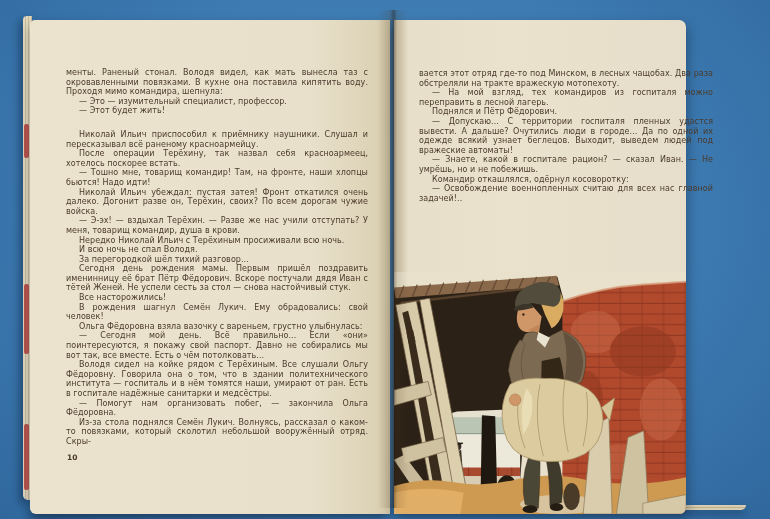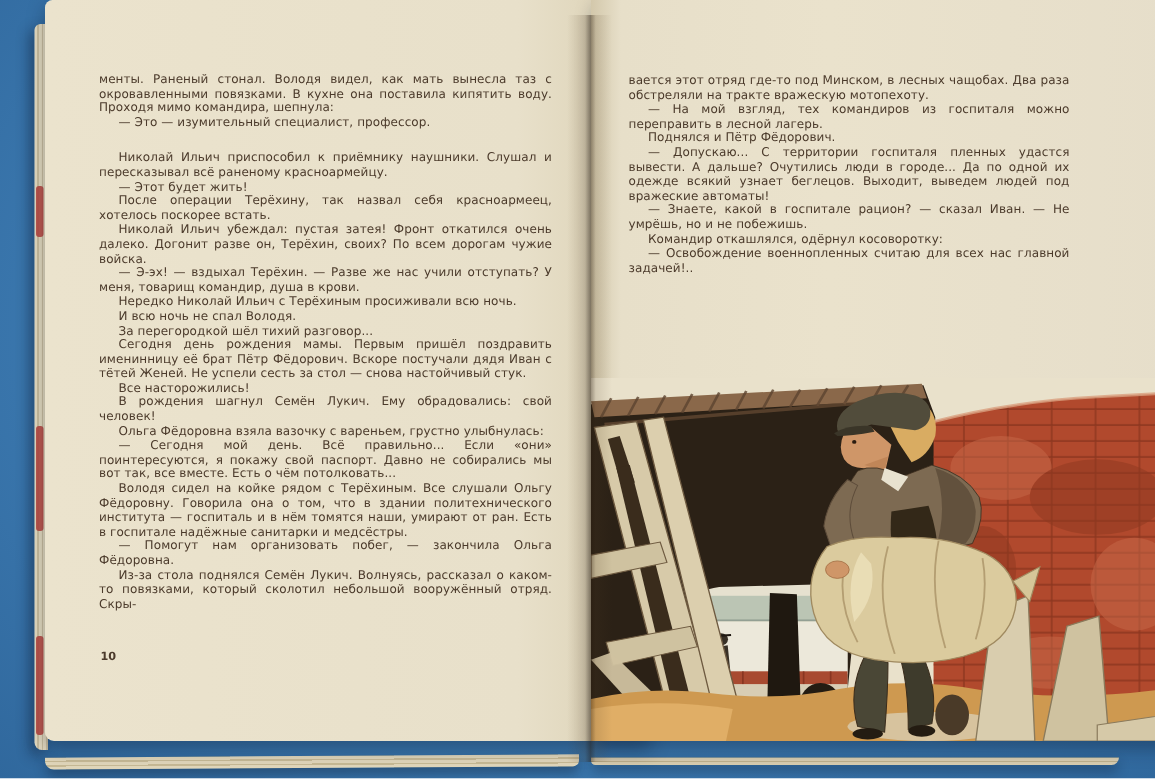--- a/index.html
+++ b/index.html
@@ -22,28 +22,28 @@
     background:repeating-linear-gradient(to bottom,#e0d6ba 0 2px,#c6b995 2px 3px);
     border-radius:0 0 4px 6px; transform:skewY(-.35deg);
     box-shadow:0 4px 8px rgba(10,20,40,.4);
   }
   .edge-bottom-right{
     position:absolute; left:394px; top:505px; width:352px; height:5px;
     background:repeating-linear-gradient(to bottom,#d8cdb0 0 2px,#bdb08c 2px 3px);
     border-radius:0 0 5px 3px;
     box-shadow:0 4px 8px rgba(10,20,40,.4);
   }
-  .page{position:absolute; top:0; height:494px;padding-left:44px;}
+  .page{position:absolute; top:20px; height:494px;}
   .page.left{
     left:30px; width:360px; border-radius:5px 0 0 6px;
     background:linear-gradient(to right,#ebe3cd 0%,#e8e0ca 78%,#dcd2b6 96%,#cfc3a4 100%);
     box-shadow:0 5px 12px rgba(10,20,40,.35);
   }
   .page.right{
-    left:394px; width:352px; border-radius:0 7px 7px 0;
+    left:394px; width:292px; border-radius:0 7px 7px 0;
     background:linear-gradient(to right,#d3c8ab 0%,#e7dfc9 5%,#eae2cc 40%,#e6deca 100%);
     box-shadow:2px 5px 12px rgba(10,20,40,.35);
   }
   .gutter{
     position:absolute; left:378px; top:10px; width:30px; height:498px; pointer-events:none;
     background:linear-gradient(to right, rgba(80,60,35,0) 0%, rgba(80,60,35,.18) 40%,
                rgba(45,30,15,.45) 52%, rgba(80,60,35,.15) 64%, rgba(80,60,35,0) 100%);
   }
   .textblock{
     position:absolute; color:#4b3a2b;
@@ -75,23 +75,24 @@
       <div class="stain" style="top:268px;height:70px;"></div>
       <div class="stain" style="top:408px;height:66px;"></div>
     </div>
     <div class="edge-bottom-left"></div>
     <div class="edge-bottom-right"></div>
 
     <div class="page left">
       <div class="textblock">
           <p class="">менты. Раненый стонал. Володя видел, как мать вынесла таз с окровавленными повязками. В кухне она поставила кипятить воду. Проходя мимо командира, шепнула:</p>
           <p class="indent">— Это — изумительный специалист, профессор.</p>
+          <p class="indent">— Этот будет жить!</p>
           <p class="indent gap">Николай Ильич приспособил к приёмнику наушники. Слушал и пересказывал всё раненому красноармейцу.</p>
-          <p class="indent">— Этот будет жить!</p>
           <p class="indent">После операции Терёхину, так назвал себя красноармеец, хотелось поскорее встать.</p>
+          <p class="indent">— Тошно мне, товарищ командир! Там, на фронте, наши хлопцы бьются! Надо идти!</p>
           <p class="indent">Николай Ильич убеждал: пустая затея! Фронт откатился очень далеко. Догонит разве он, Терёхин, своих? По всем дорогам чужие войска.</p>
           <p class="indent">— Э-эх! — вздыхал Терёхин. — Разве же нас учили отступать? У меня, товарищ командир, душа в крови.</p>
           <p class="indent">Нередко Николай Ильич с Терёхиным просиживали всю ночь.</p>
           <p class="indent">И всю ночь не спал Володя.</p>
           <p class="indent">За перегородкой шёл тихий разговор...</p>
           <p class="indent">Сегодня день рождения мамы. Первым пришёл поздравить именинницу её брат Пётр Фёдорович. Вскоре постучали дядя Иван с тётей Женей. Не успели сесть за стол — снова настойчивый стук.</p>
           <p class="indent">Все насторожились!</p>
           <p class="indent">В рождения шагнул Семён Лукич. Ему обрадовались: свой человек!</p>
           <p class="indent">Ольга Фёдоровна взяла вазочку с вареньем, грустно улыбнулась:</p>
           <p class="indent">— Сегодня мой день. Всё правильно... Если «они» поинтересуются, я покажу свой паспорт. Давно не собирались мы вот так, все вместе. Есть о чём потолковать...</p>

